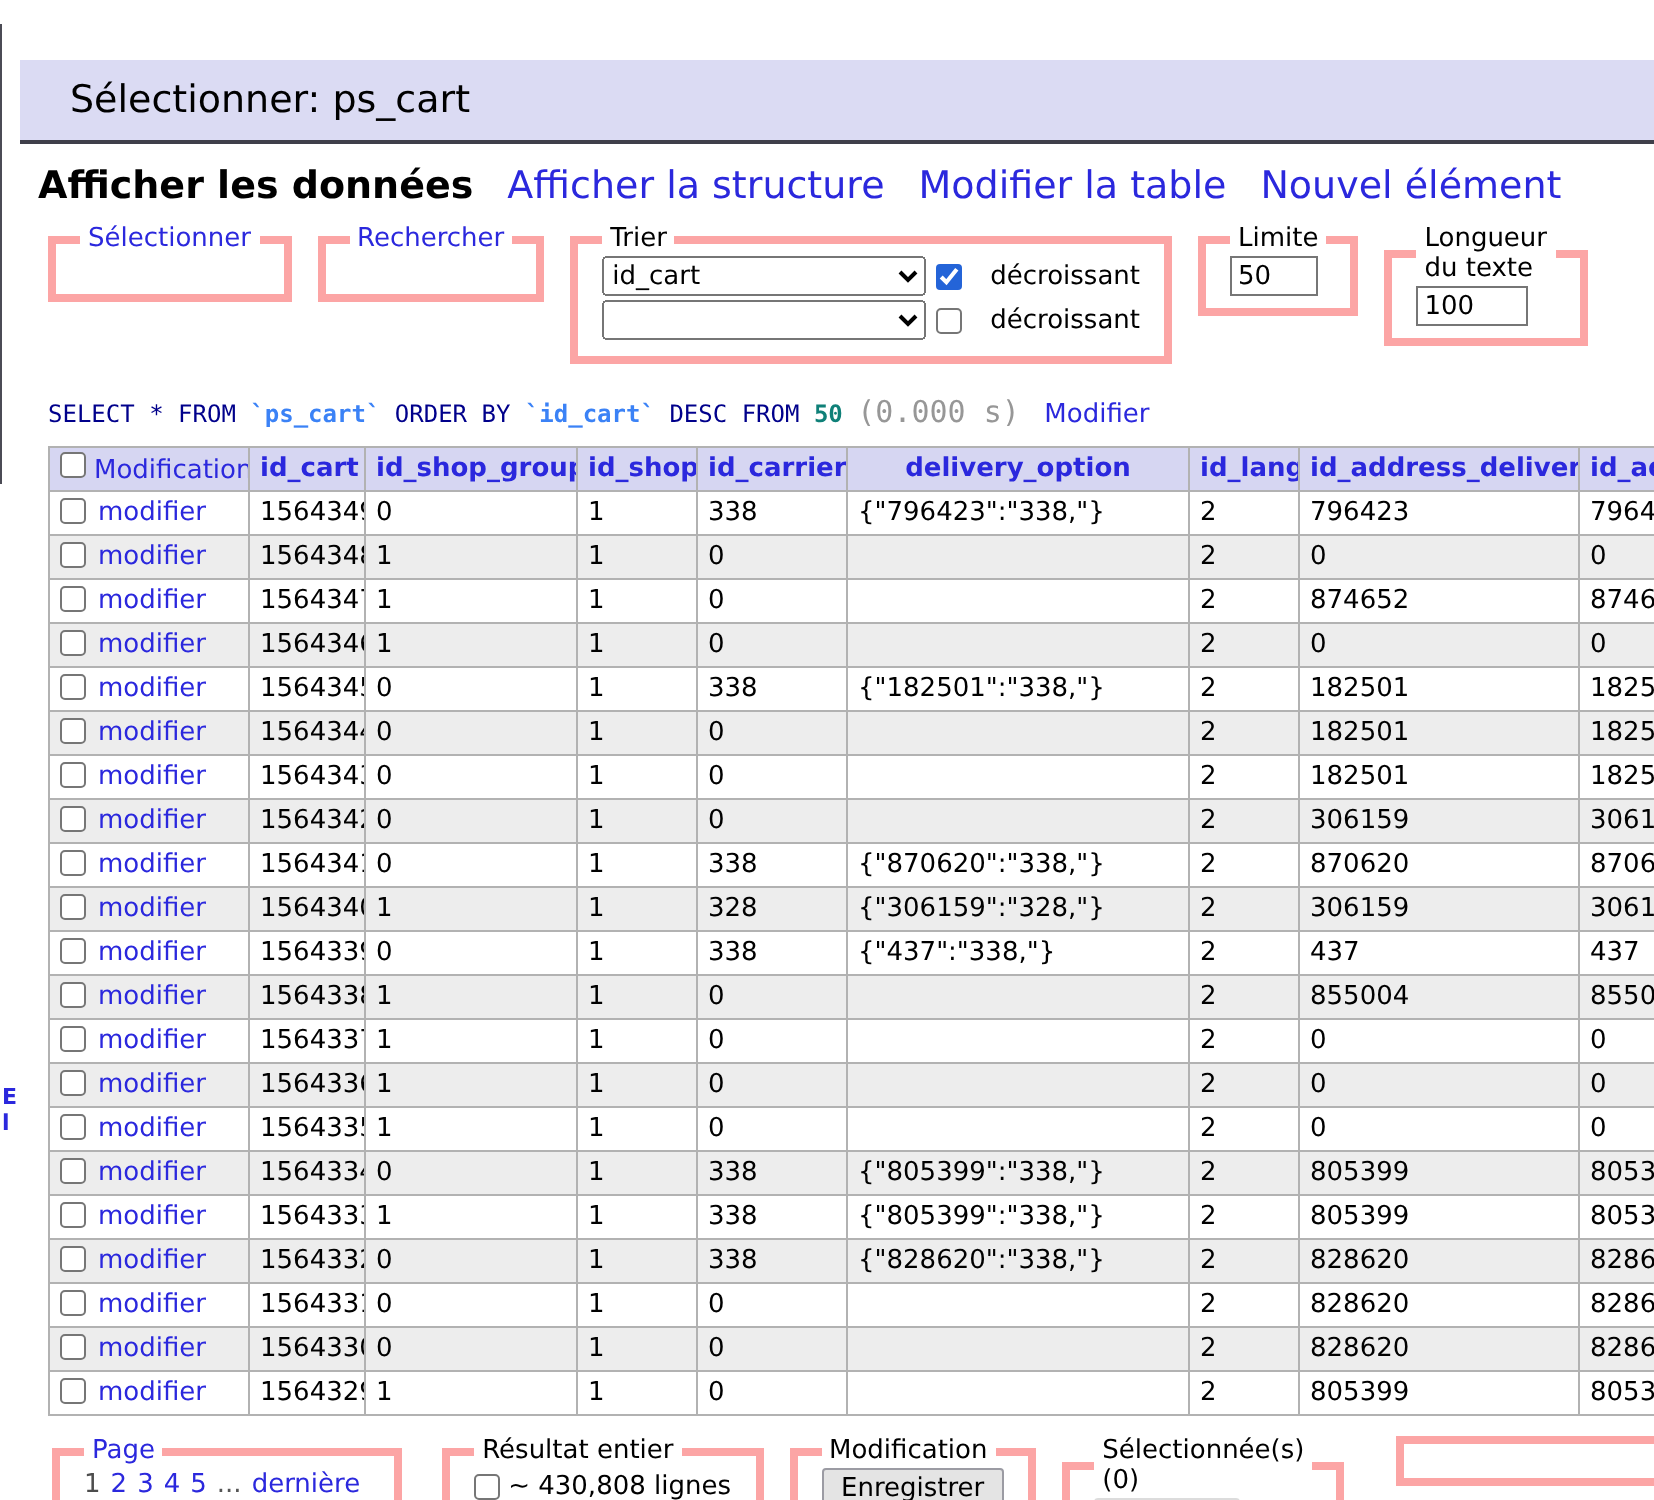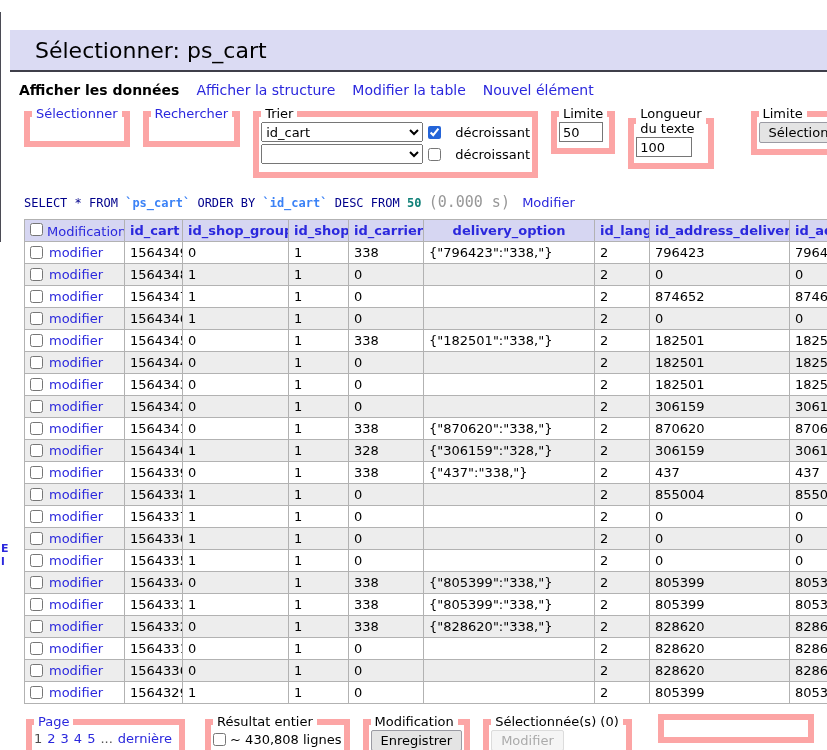--- a/index.html
+++ b/index.html
@@ -12,29 +12,29 @@
   a, .lnk { color:#2b28dd; text-decoration:none; cursor:pointer; }
   .page { margin-left:10px; }
 
   
   .sidebar-edge { position:absolute; left:0; top:0; width:10px; height:750px; background:#fff; z-index:4; }
   .sidebar-edge .vline { position:absolute; left:0; top:12px; width:1px; height:230px; background:#4b4b55; }
   .sidebar-frag { position:absolute; left:1px; width:7px; overflow:hidden; color:#2b28dd; font-weight:bold; font-size:11px; line-height:11px; }
 
   
   .title-bar { margin-top:30px; height:42px; background:#dbdbf3; border-bottom:2px solid #3f3f4a;
-    display:flex; align-items:center; padding-left:25px; font-size:22px; }
-
-  
-  .nav { margin:10px 0 0 9px; font-size:14px; }
+    display:flex; align-items:center; padding-left:25px; font-size:19px; }
+
+  
+  .nav { margin:10px 0 0 9px; font-size:19px; }
   .nav a { margin-right:17px; }
   .nav .active { color:#000; font-weight:bold; }
 
   
-  fieldset { border:6px solid #fca5a5; margin:0 13px 0 0; padding:1px 2px 6px; }
+  fieldset { border:4px solid #fca5a5; margin:0 13px 0 0; padding:1px 12px 6px; }
   legend { padding:0 4px; font-size:13px; }
   .filters { display:flex; align-items:flex-start; margin:8px 0 0 14px; }
   .fs-empty { width:74px; height:13px; }
   .sort-row { display:flex; align-items:center; margin-bottom:2px; white-space:nowrap; }
   .sort-row select { width:162px; height:20px; font-size:13px; margin-right:5px;
     font-family:"DejaVu Sans",sans-serif; }
   .sort-row label { display:flex; align-items:center;gap:10px; }
   input[type=checkbox] { width:13px; height:13px; margin:0 4px 0 0; accent-color:#2464d8; }
   .num-input { width:44px; height:20px; font-size:13px; padding:1px 3px; border:1px solid #767676;
     font-family:"DejaVu Sans",sans-serif; }

